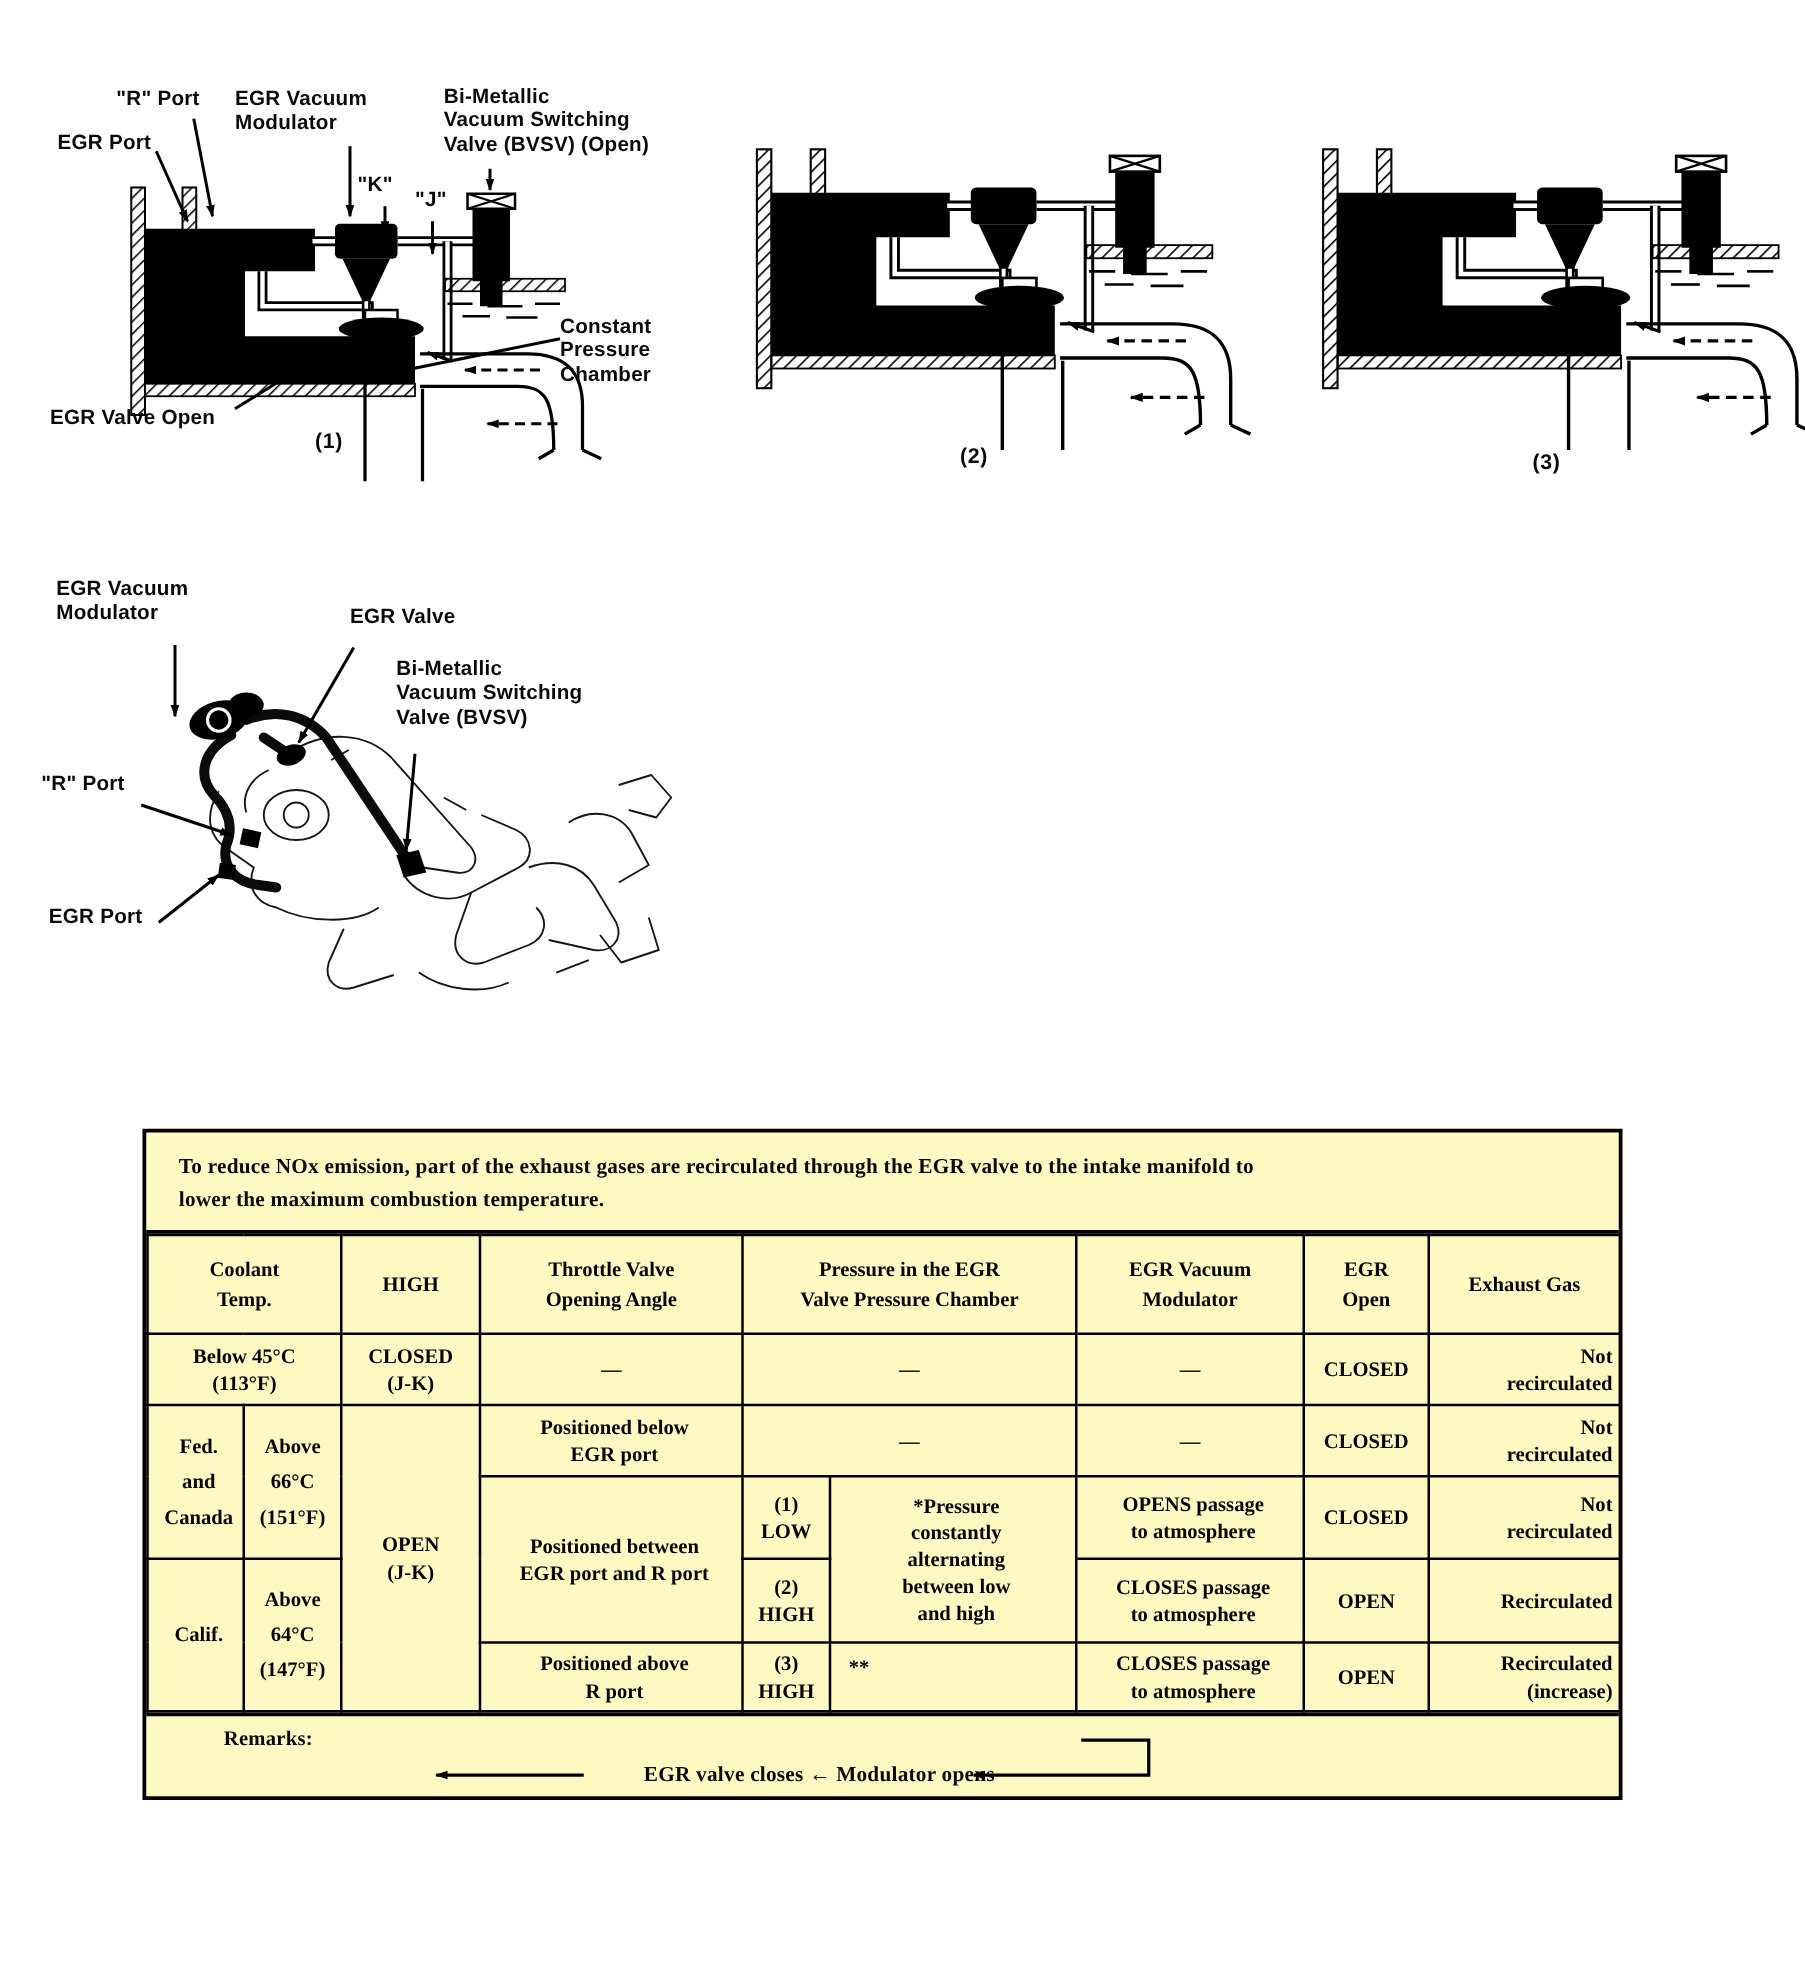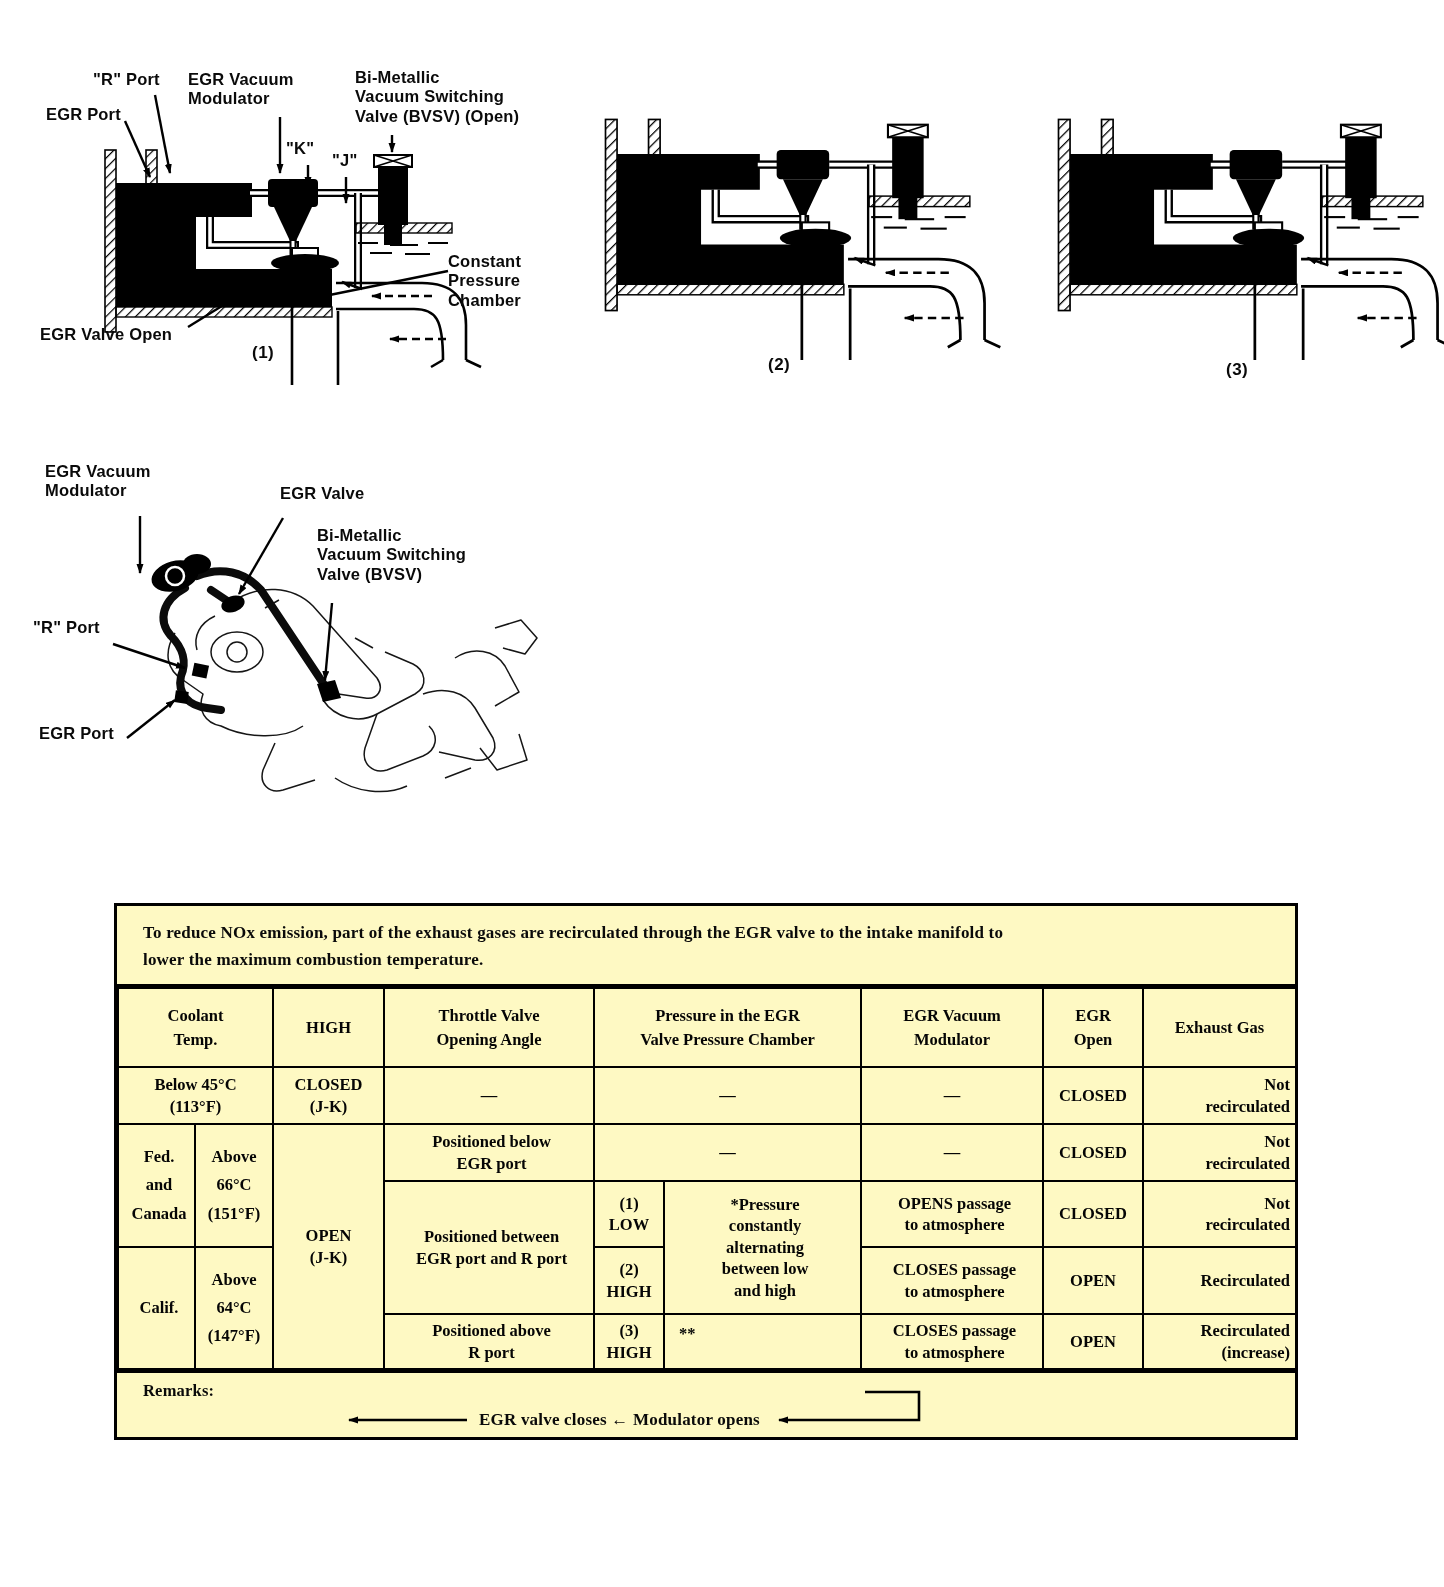--- a/index.html
+++ b/index.html
@@ -32,21 +32,21 @@
   }
   th{text-align:center;line-height:1.45;}
   td.c{text-align:center;}
   td.l{text-align:center;padding-left:10px;}
   td.ind{text-align:right;padding-left:15px;}
   td.top{vertical-align:top;padding-top:8px;padding-left:14px;}
   #remarks{
     position:relative;height:128px;border-top:3px solid #000;
     font-weight:bold;font-size:16.5px;letter-spacing:.2px;
   }
-  #remarks .abs{position:absolute;white-space:pre-line;}
+  #remarks .abs{position:absolute;white-space:pre-line;margin-left:36px;}
   #flow-svg{position:absolute;left:0;top:0;pointer-events:none;}
 </style>
 </head>
 <body>
 
 <svg width="0" height="0" style="position:absolute" aria-hidden="true">
   <defs>
     <pattern id="hatch" width="7" height="7" patternUnits="userSpaceOnUse" patternTransform="rotate(45)">
       <line x1="0" y1="0" x2="0" y2="7" stroke="#000" stroke-width="2.4"></line>
     </pattern>

